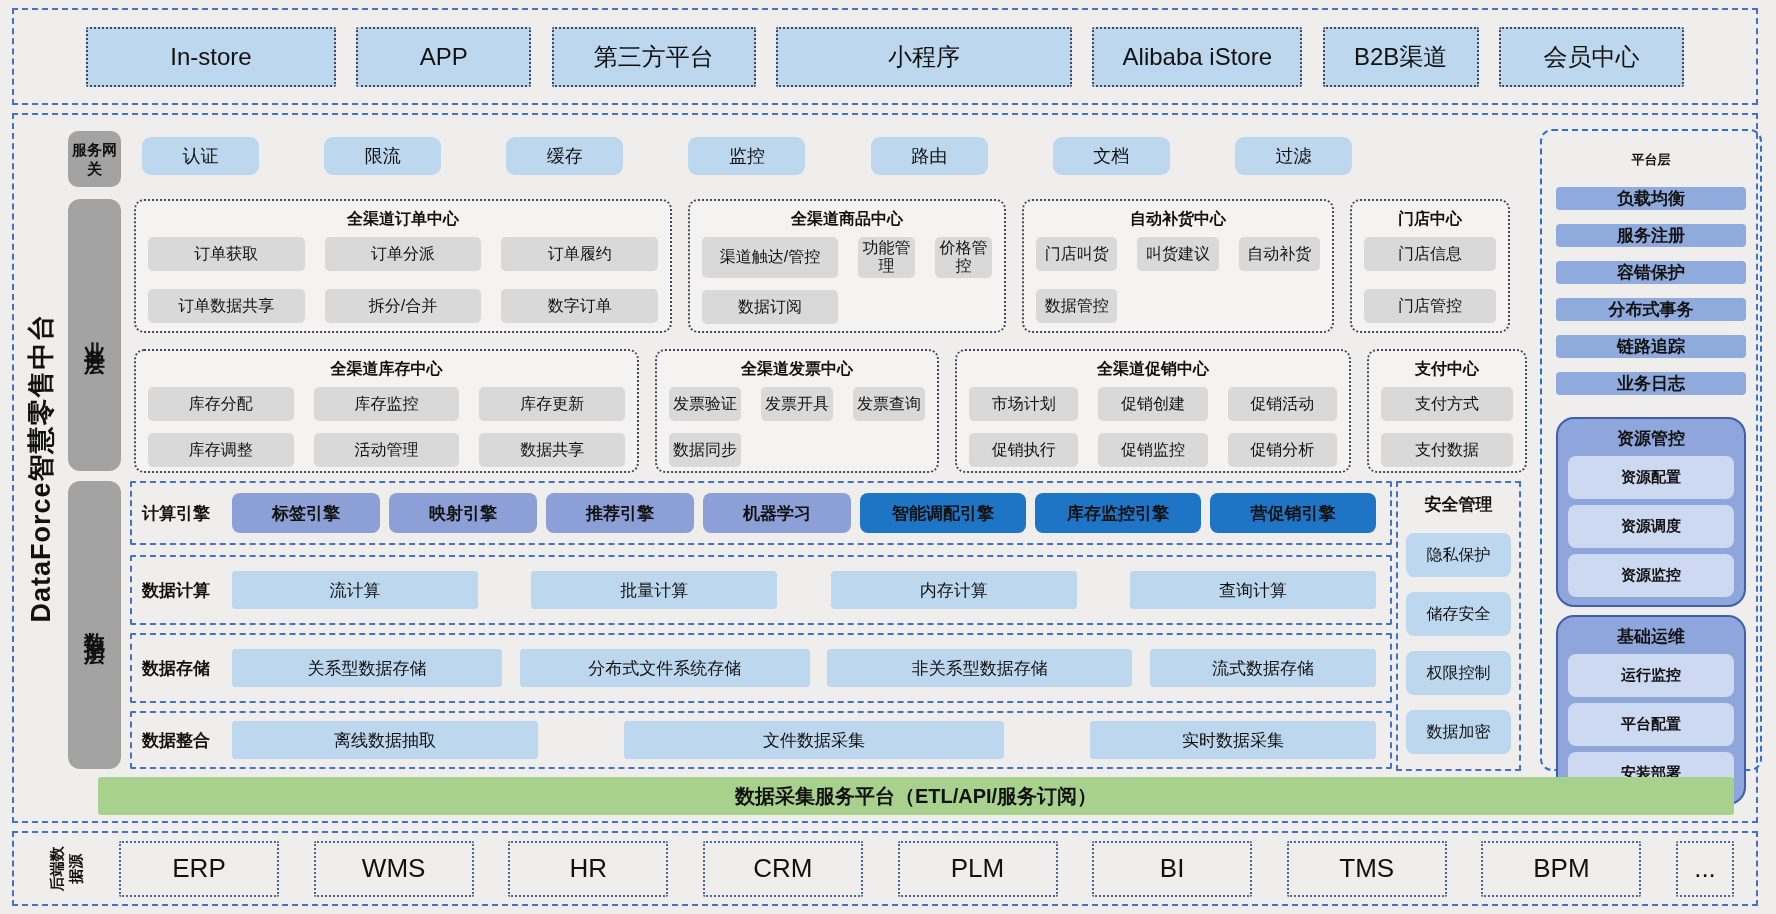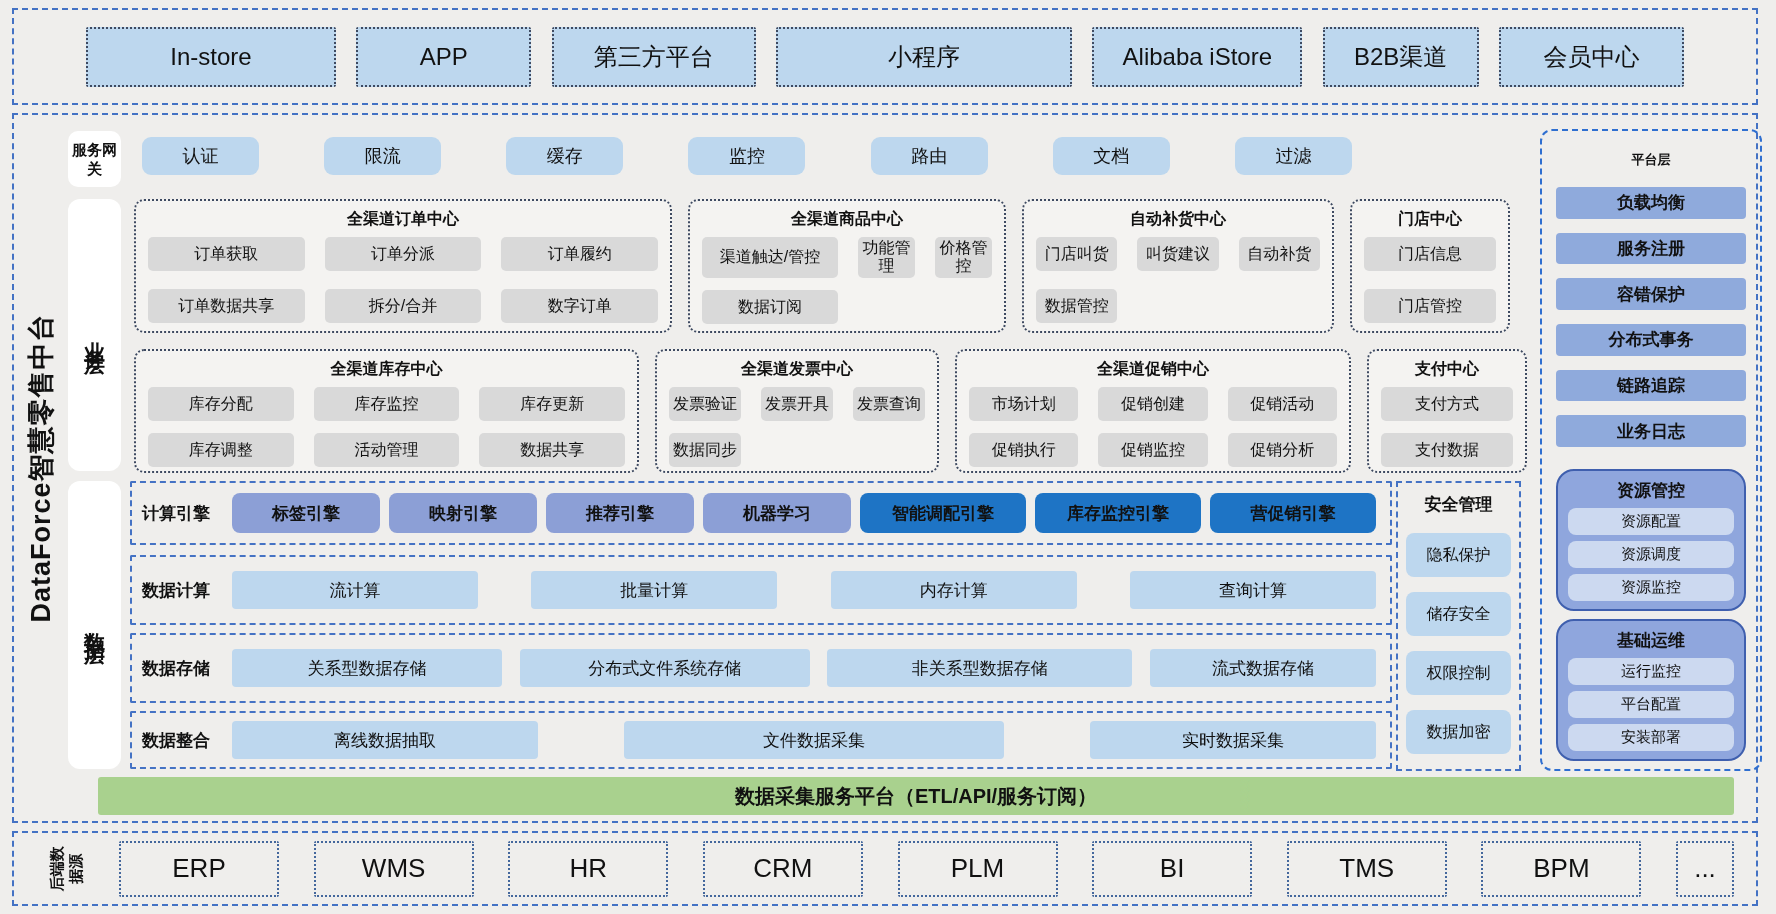--- a/index.html
+++ b/index.html
@@ -11,21 +11,21 @@
   .channels{position:absolute;left:12px;top:8px;width:1746px;height:97px;
             display:flex;align-items:center;justify-content:space-between;padding:0 72px;}
   .chan{height:60px;background:#bdd7ee;border:2px dotted #3e4a61;border-radius:2px;
         display:flex;align-items:center;justify-content:center;font-size:24px;box-sizing:border-box;}
 
   .main{position:absolute;left:12px;top:113px;width:1746px;height:710px;}
 
   .vtitle{position:absolute;left:2px;top:0;height:100%;width:50px;display:flex;align-items:center;justify-content:center;}
   .vtitle span{white-space:nowrap;transform:rotate(-90deg);font-size:27px;font-weight:700;letter-spacing:1px;}
 
-  .side{position:absolute;left:54px;width:53px;background:#ffffff;border-radius:12px;
+  .side{position:absolute;left:54px;width:53px;background:#a3a3a3;border-radius:12px;
         display:flex;align-items:center;justify-content:center;box-sizing:border-box;}
   .side.gw{top:16px;height:56px;font-size:15px;font-weight:700;text-align:center;line-height:1.3;border-radius:10px;}
   .side.vert{writing-mode:vertical-lr;text-orientation:upright;font-size:21px;font-weight:700;letter-spacing:7px;}
 
   .gwrow{position:absolute;left:128px;top:22px;width:1210px;display:flex;justify-content:space-between;}
   .gwitem{width:117px;height:38px;background:#bdd7ee;border-radius:9px;display:flex;align-items:center;
           justify-content:center;font-size:18px;}
 
   
   .bizrow{position:absolute;left:120px;display:flex;gap:16px;}
@@ -56,22 +56,22 @@
            font-size:16px;margin-top:15px;}
 
   
   .platform{position:absolute;left:1526px;top:14px;width:222px;height:642px;border:2px dashed #2f6fd0;
             border-radius:12px;box-sizing:border-box;padding:8px 14px;display:flex;flex-direction:column;}
   .ptitle{text-align:center;font-size:13px;font-weight:600;margin:12px 0 18px;}
   .pitem{background:#8faadc;border-radius:4px;height:33px;display:flex;align-items:center;justify-content:center;
          font-size:17px;font-weight:600;margin-bottom:14px;}
   .pgroup{background:#8fa6dd;border:2px solid #3f5fae;border-radius:18px;padding:4px 10px 8px;margin-top:8px;}
   .pgtitle{text-align:center;font-size:17px;font-weight:700;margin:4px 0 5px;}
-  .pgitem{background:#ccd9f0;border-radius:8px;height:27px;display:flex;align-items:center;justify-content:center;
-          font-size:15px;font-weight:400;margin-top:6px;}
+  .pgitem{background:#ccd9f0;border-radius:8px;height:43px;display:flex;align-items:center;justify-content:center;
+          font-size:15px;font-weight:700;margin-top:6px;}
 
   .etl{position:absolute;left:84px;top:662px;width:1636px;height:38px;background:#a9d18e;border-radius:3px;
        display:flex;align-items:center;justify-content:center;font-size:20px;font-weight:700;}
 
   
   .backend{position:absolute;left:12px;top:831px;width:1746px;height:75px;display:flex;align-items:center;}
   .belabel{width:105px;display:flex;align-items:center;justify-content:center;flex:none;}
   .belabel span{display:block;width:52px;transform:rotate(-90deg);font-size:15px;font-weight:700;
                 line-height:1.25;text-align:center;white-space:normal;}
   .beitems{flex:1;display:flex;justify-content:space-between;align-items:center;padding-right:22px;}

